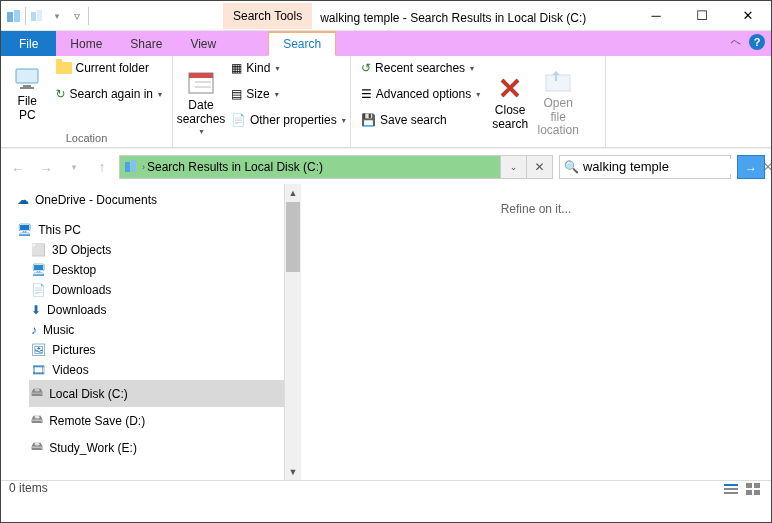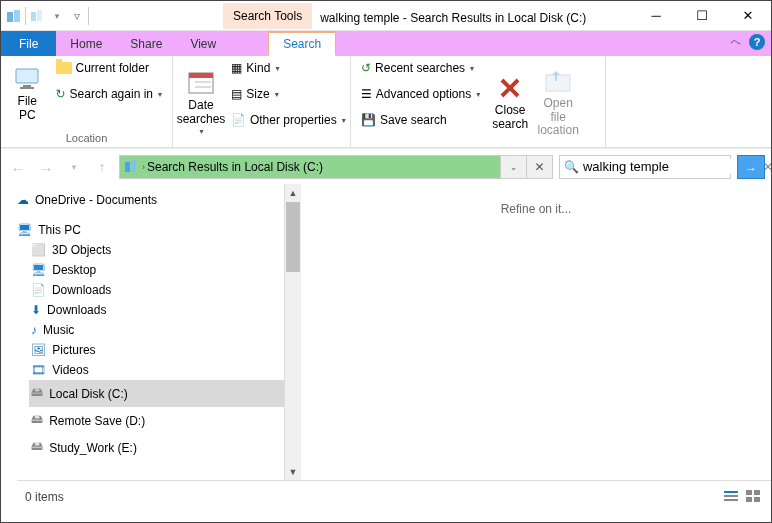--- a/index.html
+++ b/index.html
@@ -43,21 +43,21 @@
 .tree { width: 300px; display:flex; border-right: none; position:relative; }
 .tree-inner { flex:1; overflow:hidden; padding: 6px 0 0 14px;}
 .tree-item { display:flex; align-items:center; gap:6px; padding:3px 2px; font-size:12px;}
 .tree-item.sel { background:#d9d9d9;}
 .tree-sub { margin-left: 14px;}
 .tsb { width:17px; background:#f0f0f0; border-left:1px solid #ddd; position:relative;}
 .tsb .thumb { position:absolute; left:1px; right:1px; top:18px; height:70px; background:#c0c0c0;}
 .tsb .arr { position:absolute; left:0; right:0; height:17px; display:flex; align-items:center; justify-content:center; font-size:9px; color:#555;}
 .tsb .arr.t{top:0;} .tsb .arr.b{bottom:0;}
 .results { flex:1; display:flex; align-items:flex-start; justify-content:center; color:#666; padding-top:18px; font-size:12px;}
-.status { height:24px; border-top:1px solid #ddd; display:flex; align-items:flex-end; padding:0 8px; font-size:12px; color:#444;margin-left:16px;}
+.status { height:24px; border-top:1px solid #ddd; display:flex; align-items:flex-start; padding:0 8px; font-size:12px; color:#444;}
 .status .views { margin-left:auto; display:flex; gap:2px;}
 .status .views div { width:20px; height:16px; display:flex; align-items:center; justify-content:center;}
 .ico-folder { width:16px; height:12px; background:#ffd866; border-radius:1px; display:inline-block; position:relative;}
 .ico-folder:before { content:""; position:absolute; top:-3px; left:0; width:6px; height:3px; background:#ffd866;}
 </style>
 </head>
 <body>
 
 <div class="titlebar">
   <div class="qat">

